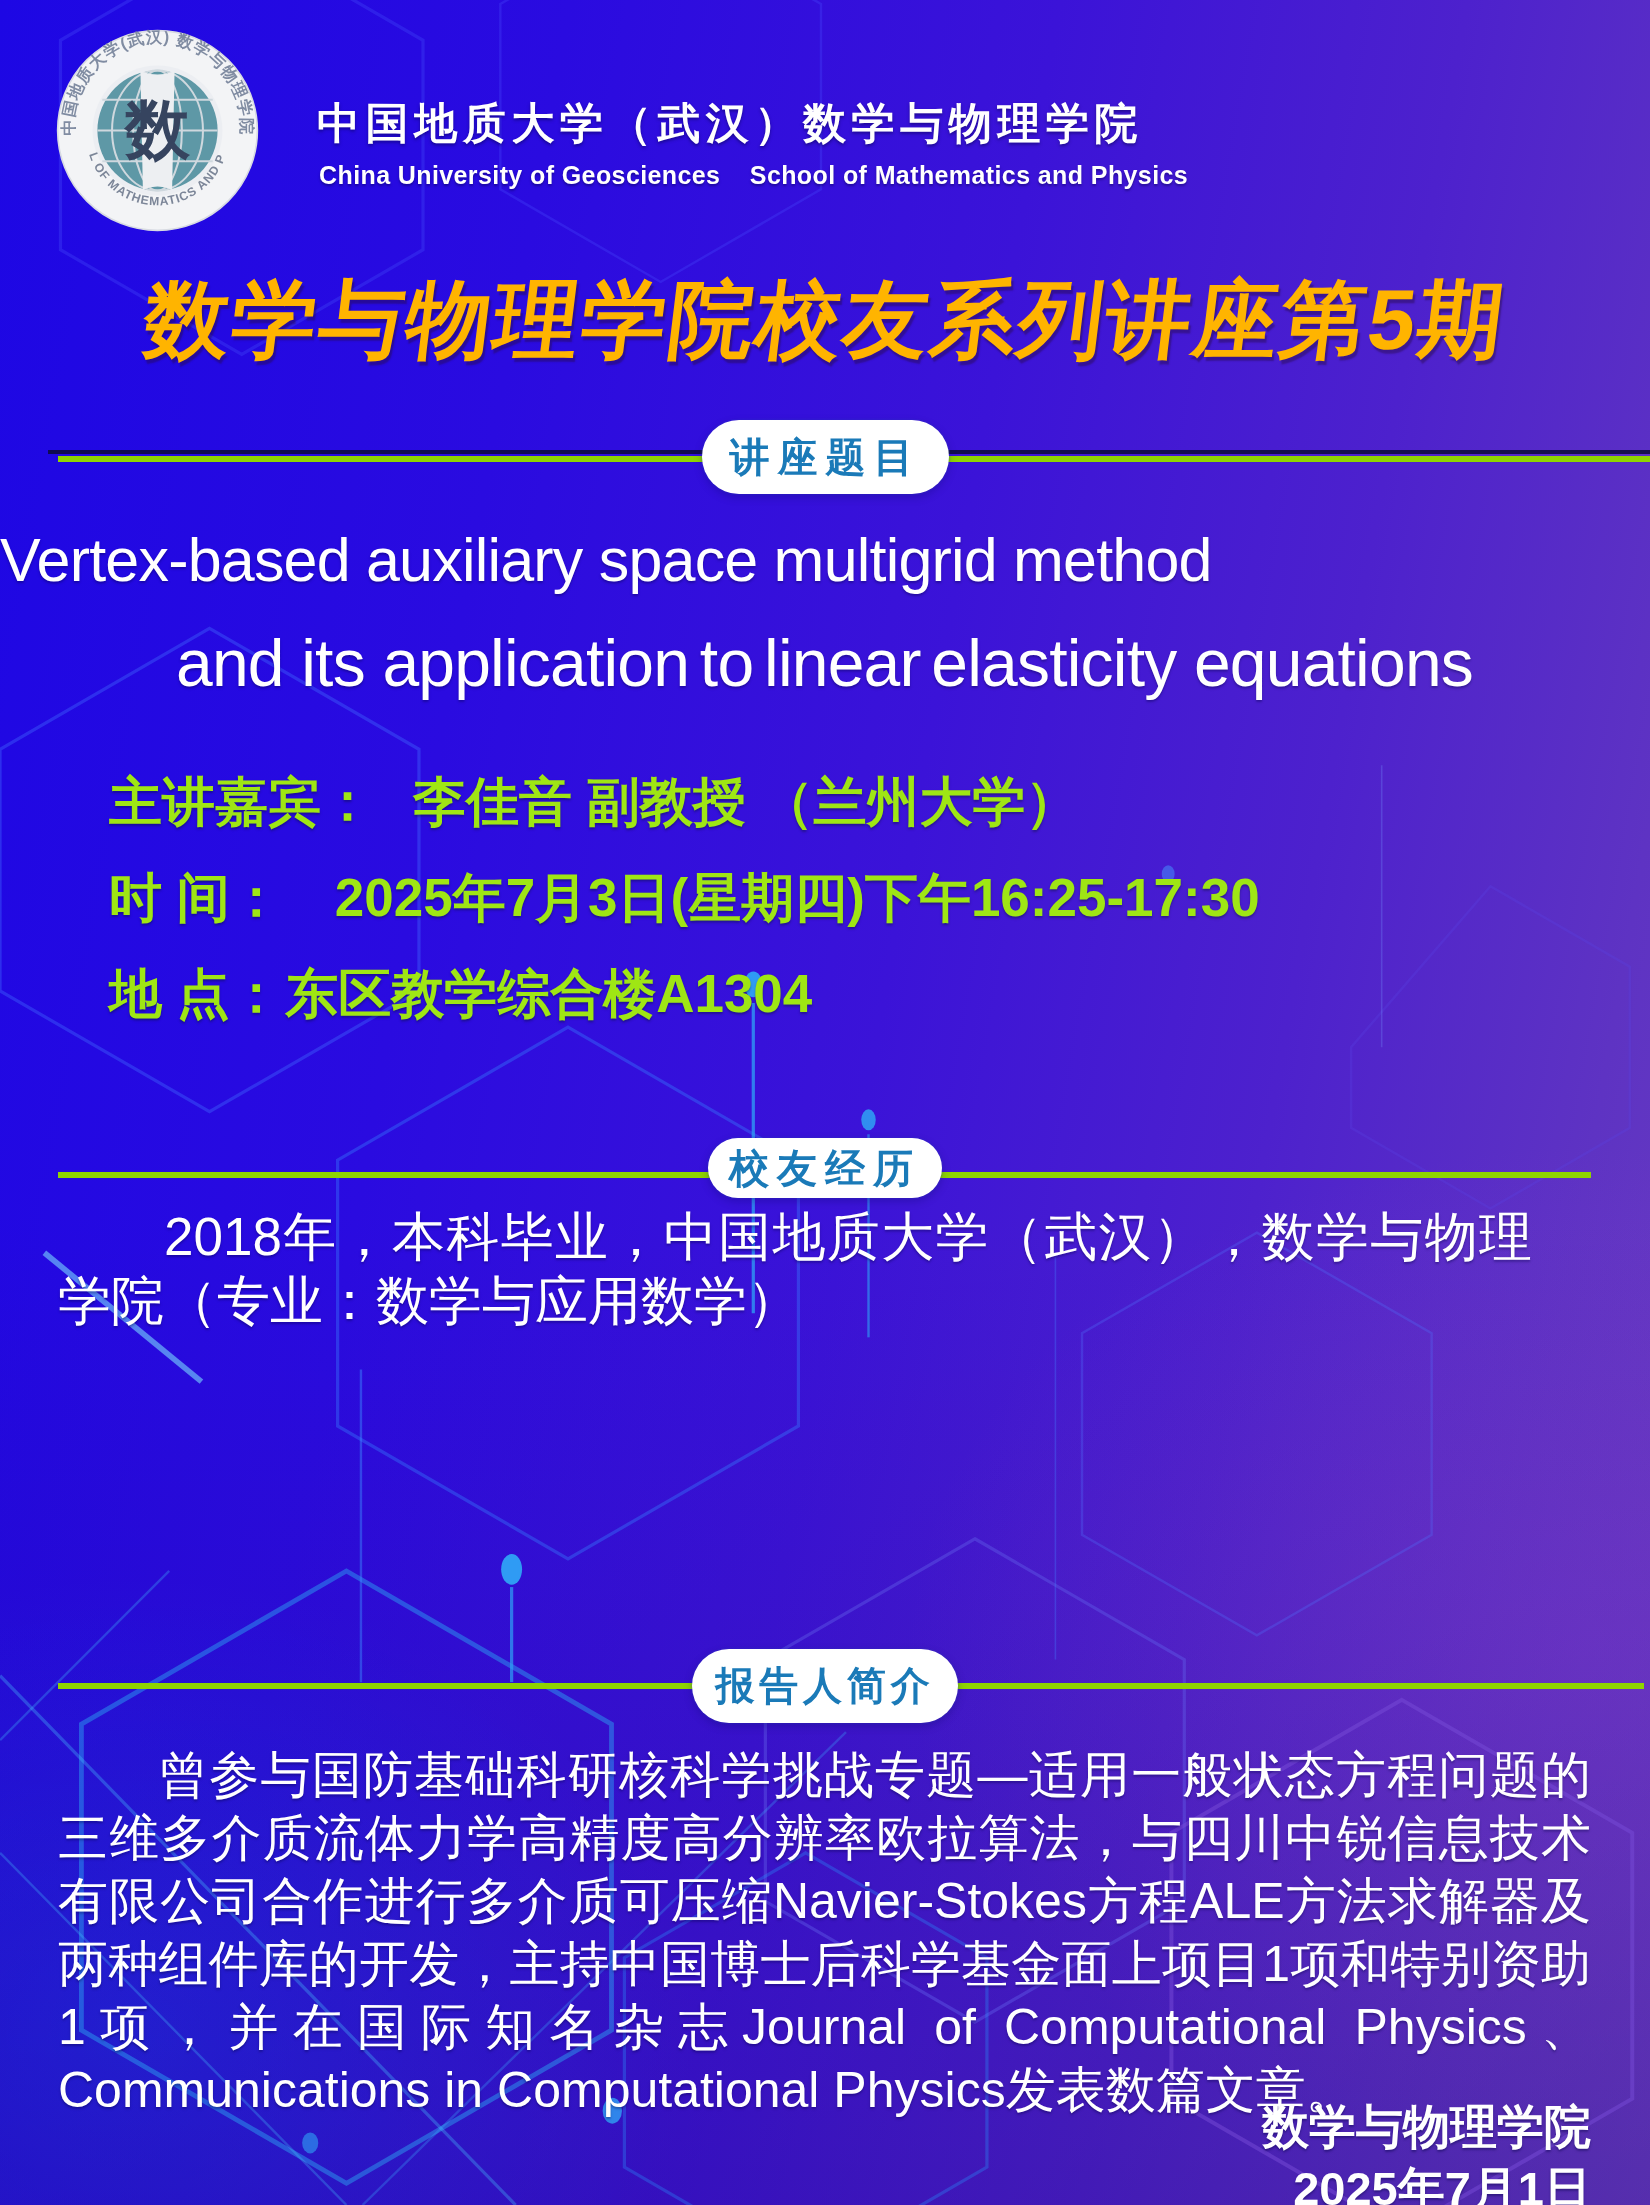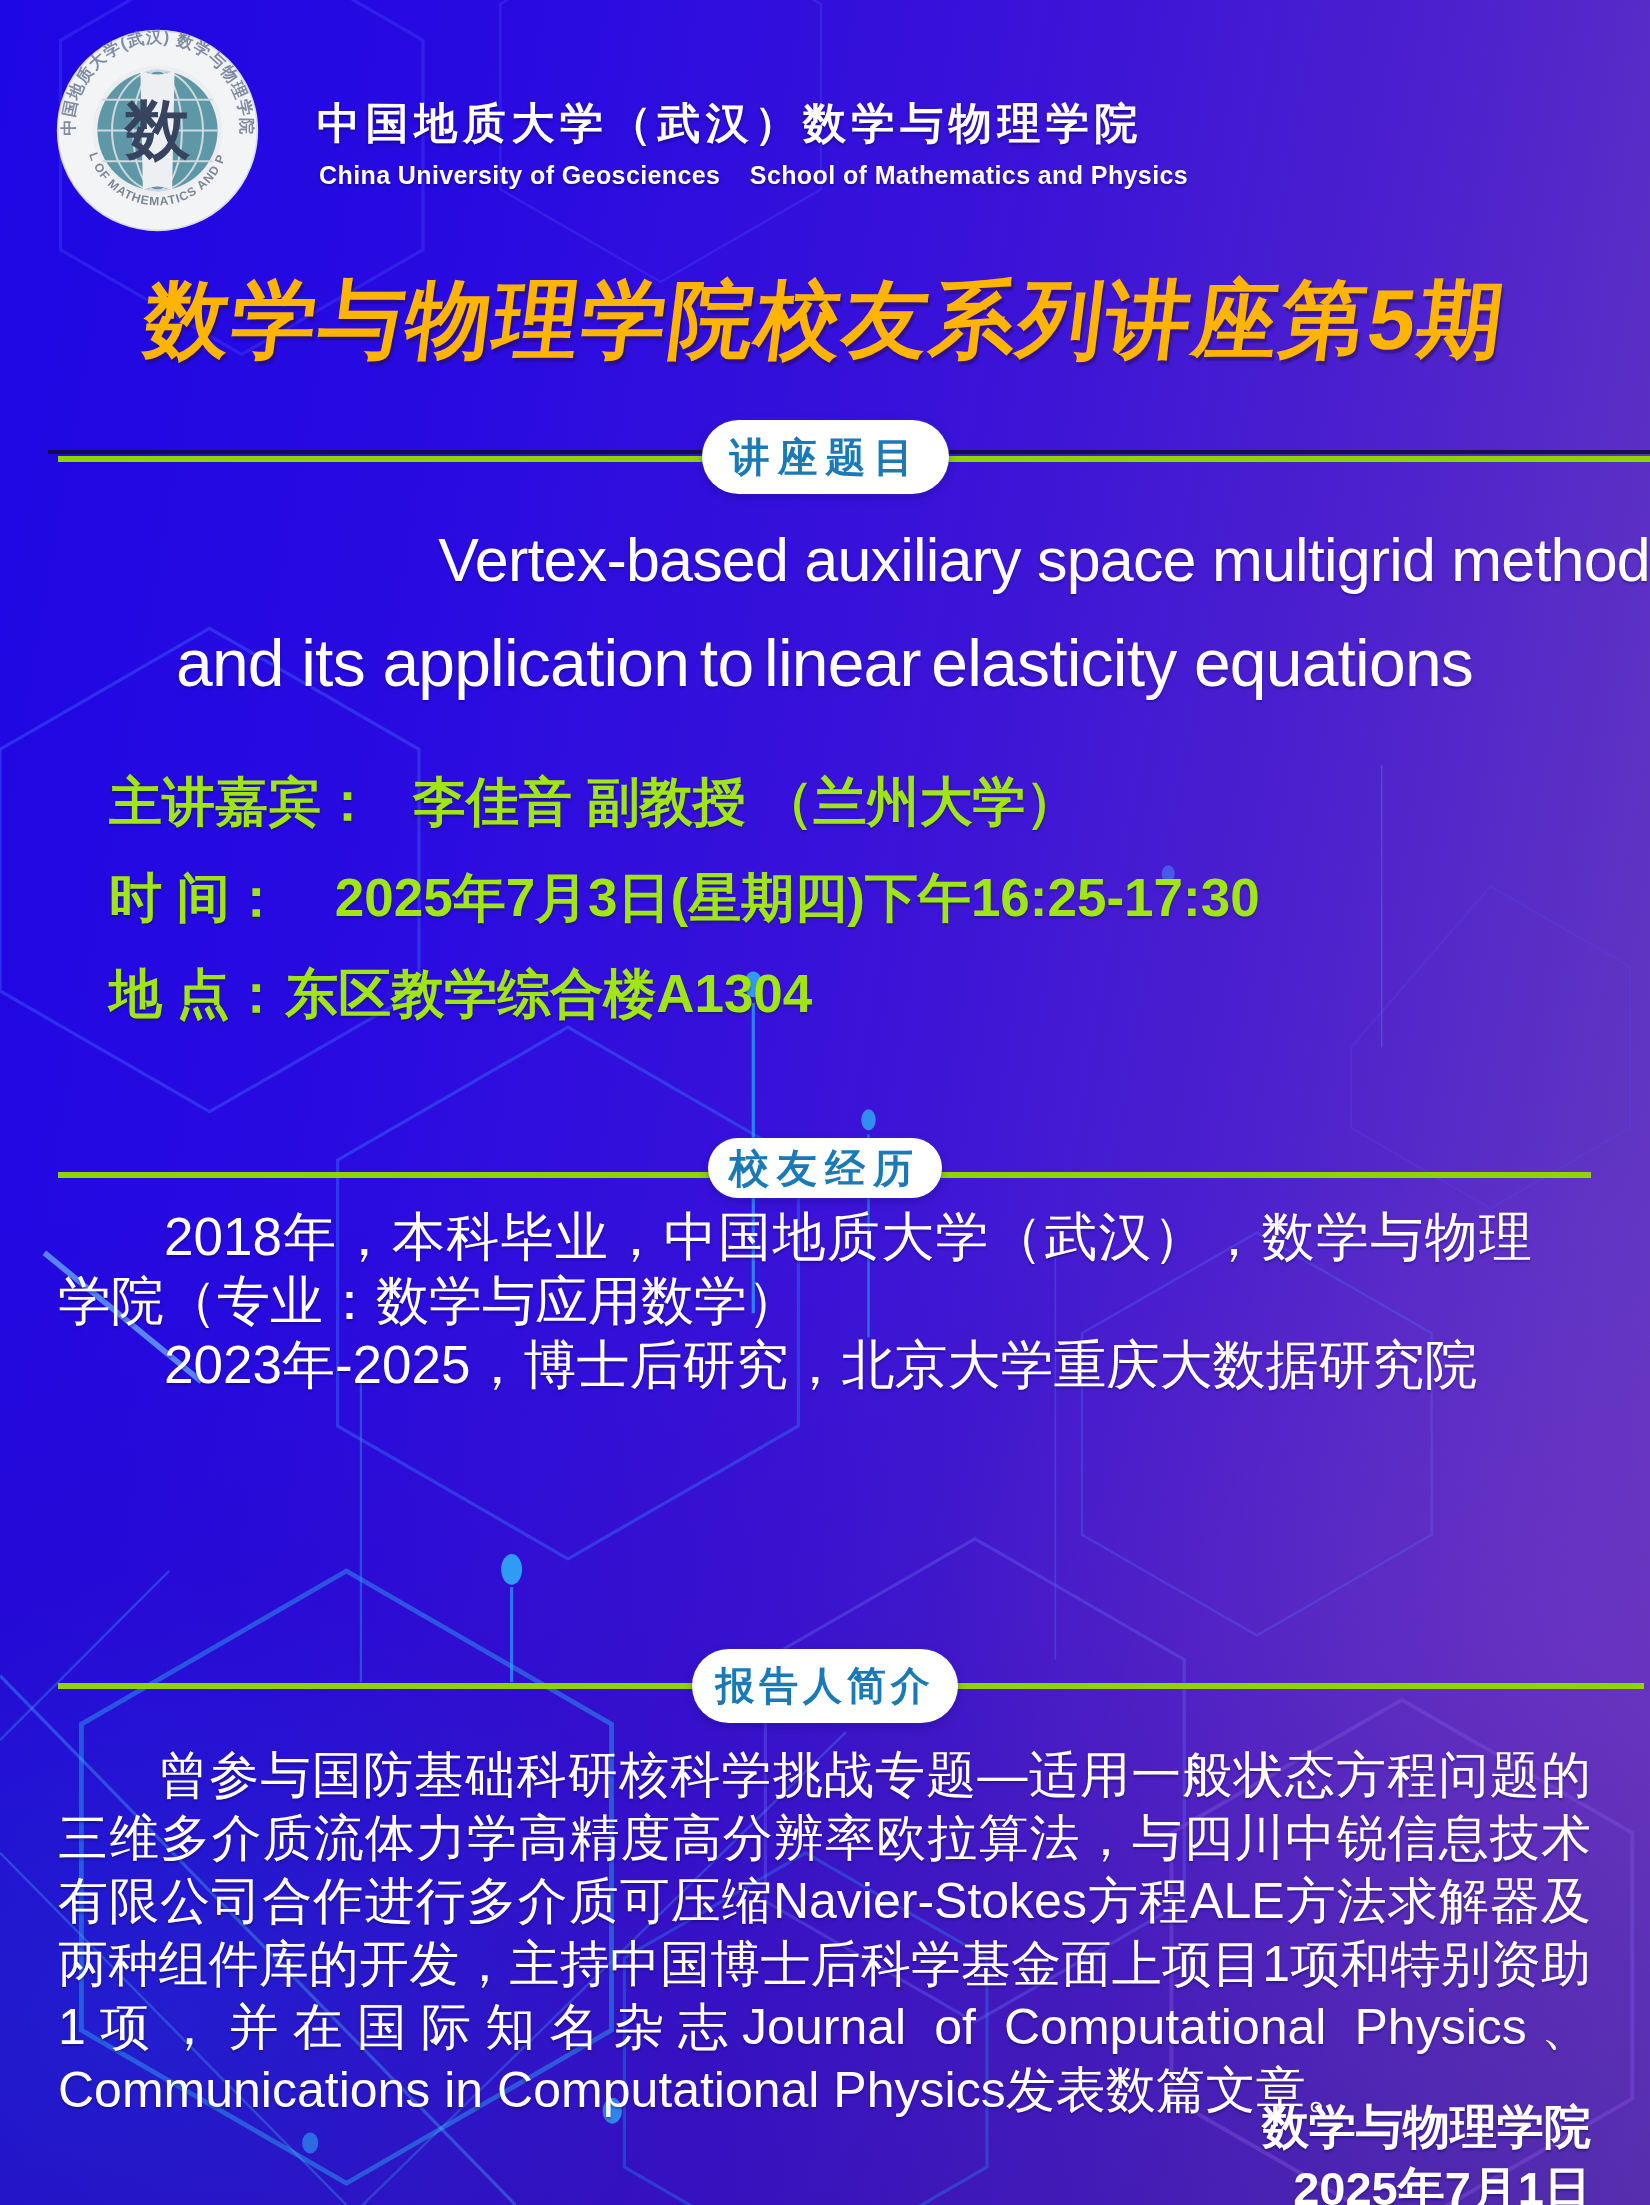--- a/index.html
+++ b/index.html
@@ -42,21 +42,21 @@
   .badge{
     position:absolute;z-index:2;background:#ffffff;border-radius:37px;
     display:flex;align-items:center;justify-content:center;
     color:#1a7ab8;font-weight:800;
     box-shadow:0 0 0 1.6px rgba(40,80,200,.12), 0 3.2px 8px rgba(0,0,80,.25);
     white-space:nowrap;
   }
   
   .lect-line1{
     position:absolute;left:0;top:525px;width:1650px;z-index:2;
-    text-align:right;color:#ffffff;font-size:61px;font-weight:400;
+    text-align:left;color:#ffffff;font-size:61px;font-weight:400;
     letter-spacing:-0.8px;text-shadow:0 1.6px 2.4px rgba(0,0,60,.35);
   }
   .lect-line2{
     position:absolute;left:176px;top:625px;width:1297px;z-index:2;
     display:flex;justify-content:space-between;align-items:baseline;
     color:#ffffff;font-size:66px;font-weight:400;letter-spacing:-0.8px;
     text-shadow:0 1.6px 2.4px rgba(0,0,60,.35);
     gap:8px;
   }
   
@@ -173,21 +173,20 @@
 
   <div class="info-row" style="top:767px;"><span class="info-label">主讲嘉宾：</span><span class="v-speaker">李佳音 副教授 （兰州大学）</span></div>
   <div class="info-row" style="top:863px;"><span class="info-label">时 间：</span><span class="v-time">2025年7月3日(星期四)下午16:25-17:30</span></div>
   <div class="info-row" style="top:959px;"><span class="info-label">地 点：</span><span class="v-venue">东区教学综合楼A1304</span></div>
 
   <div class="divider" style="left:58px;top:1172px;width:1533px;"></div>
   <div class="badge" style="left:708px;top:1138px;width:234px;height:60px;font-size:40px;letter-spacing:8px;">校友经历</div>
 
   <div class="alumni-block">
     <p>2018年，本科毕业，中国地质大学（武汉），数学与物理学院（专业：数学与应用数学）</p>
-    <p>2023年-2025，博士后研究，北京大学重庆大数据研究院</p>
   </div>
 
   <div class="divider" style="left:58px;top:1683px;width:1586px;"></div>
   <div class="badge" style="left:692px;top:1649px;width:266px;height:74px;font-size:39px;letter-spacing:4.8px;">报告人简介</div>
 
   <div class="bio-block">
     <p>曾参与国防基础科研核科学挑战专题—适用一般状态方程问题的三维多介质流体力学高精度高分辨率欧拉算法，与四川中锐信息技术有限公司合作进行多介质可压缩Navier-Stokes方程ALE方法求解器及两种组件库的开发，主持中国博士后科学基金面上项目1项和特别资助1项，并在国际知名杂志Journal of Computational Physics、Communications in Computational Physics发表数篇文章。</p>
   </div>
 
   <div class="footer-org">数学与物理学院</div>

